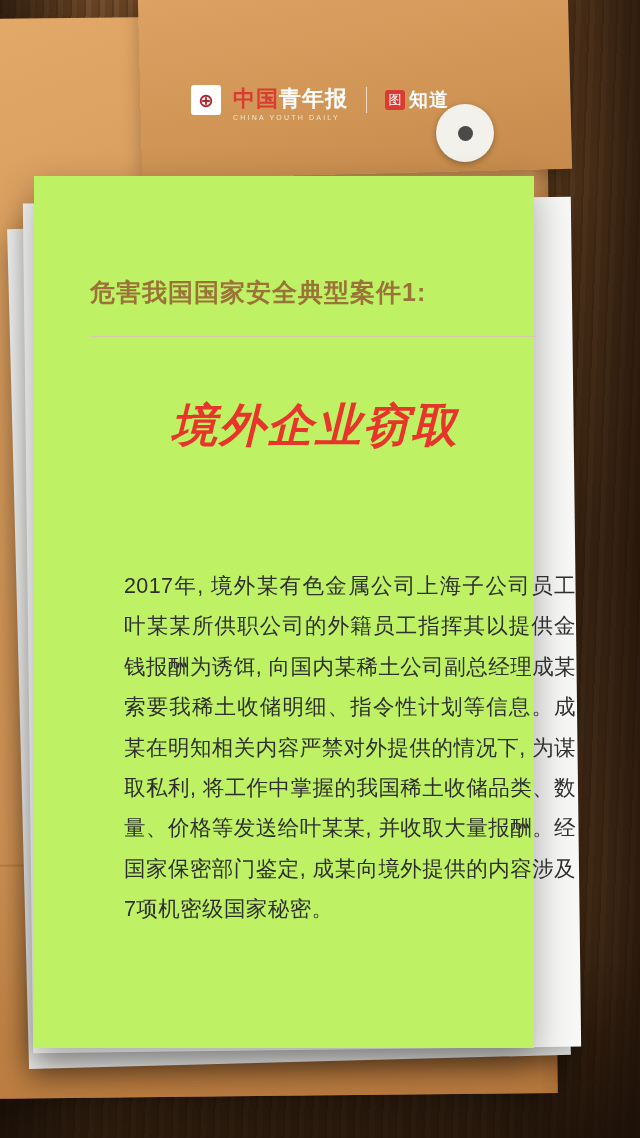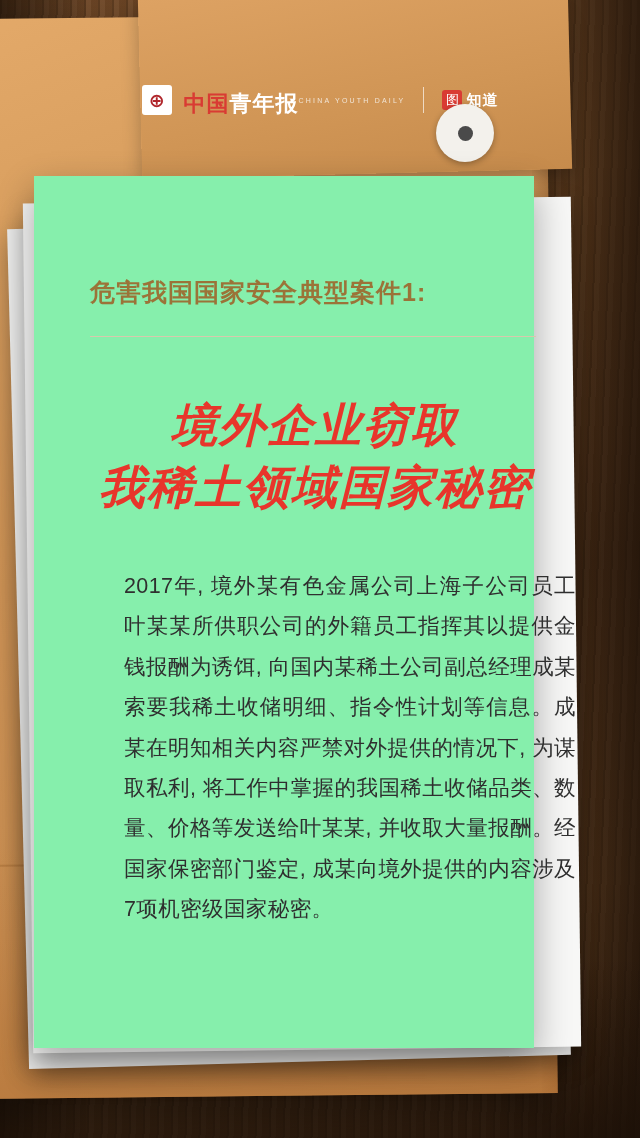--- a/index.html
+++ b/index.html
@@ -96,21 +96,21 @@
     background: #f7f7f6;
     transform: rotate(-0.7deg);
     box-shadow: 0 10px 24px rgba(0,0,0,0.26);
   }
 
   
   .sheet {
     position: absolute;
     left: 34px; top: 176px;
     width: 500px; height: 872px;
-    background: #86efac;
+    background: #bef264;
     box-shadow: 0 14px 34px rgba(0,0,0,0.33);
   }
 
   
   .logo-band {
     position: absolute;
     left: 0; top: 70px;
     width: 640px;
     height: 60px;
     display: flex;
@@ -125,21 +125,21 @@
     color: #b0252b;
     display: flex;
     align-items: center;
     justify-content: center;
     font-size: 19px;
     font-weight: bold;
     line-height: 1;
   }
   .logo-cn {
     display: flex;
-    flex-direction: row;
+    flex-direction: column;
     align-items: flex-start;
     line-height: 1;
     margin-top: 8px;
   }
   .logo-cn-main {
     font-size: 22px;
     font-weight: bold;
     letter-spacing: 1px;
     color: #ffffff;
   }
@@ -162,21 +162,21 @@
   }
   .logo-sec-badge {
     width: 20px; height: 20px;
     border-radius: 3px;
     background: #d93b33;
     color: #fff;
     font-size: 13px;
     display: flex; align-items: center; justify-content: center;
   }
   .logo-sec-text {
-    font-size: 15px;
+    font-size: 19px;
     font-weight: bold;
     color: #ffffff;
     letter-spacing: 1px;
   }
 
   
   .punch {
     position: absolute;
     left: 436px; top: 104px;
     width: 58px; height: 58px;
@@ -269,18 +269,17 @@
 
   <div class="punch">
     <div class="punch-inner"></div>
   </div>
 
   <div class="sheet">
     <div class="kicker">危害我国国家安全典型案件1:</div>
     <div class="rule"></div>
     <div class="headline">
       <span class="l1">境外企业窃取</span>
-      <span class="l2">我稀土领域国家秘密</span>
     </div>
     <div class="body">2017年, 境外某有色金属公司上海子公司员工叶某某所供职公司的外籍员工指挥其以提供金钱报酬为诱饵, 向国内某稀土公司副总经理成某索要我稀土收储明细、指令性计划等信息。成某在明知相关内容严禁对外提供的情况下, 为谋取私利, 将工作中掌握的我国稀土收储品类、数量、价格等发送给叶某某, 并收取大量报酬。经国家保密部门鉴定, 成某向境外提供的内容涉及7项机密级国家秘密。</div>
   </div>
 
 </div>
 
 </body></html>

